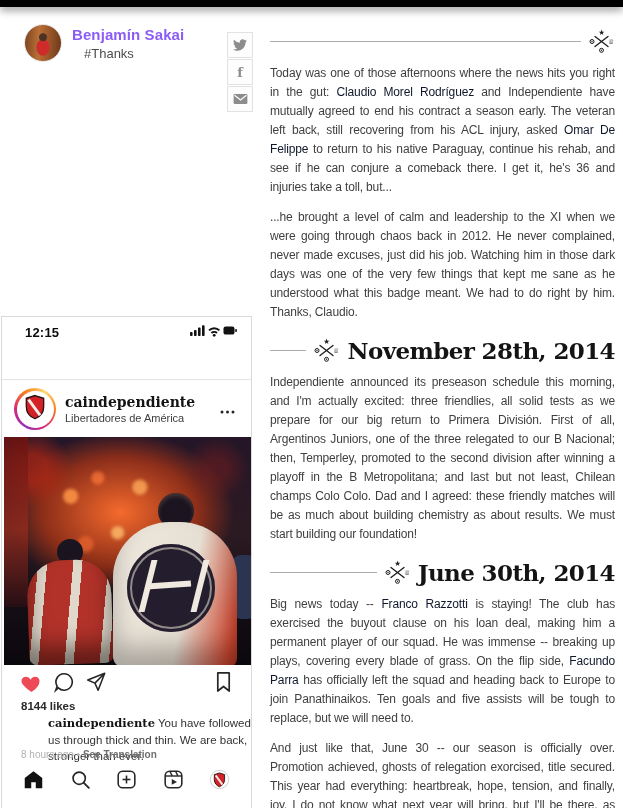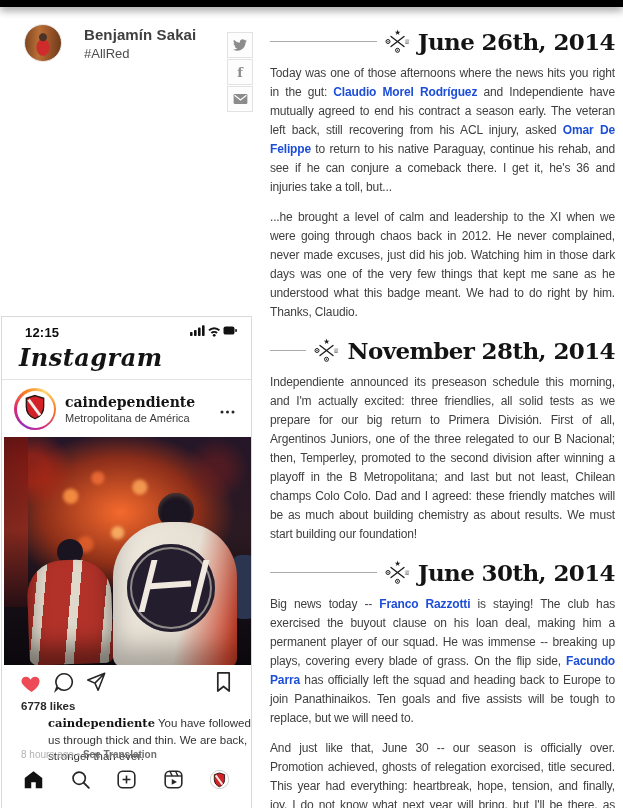--- a/index.html
+++ b/index.html
@@ -12,21 +12,21 @@
   .topbar { position:absolute; top:0; left:0; right:0; height:7px; background:#000;
     box-shadow:0 3px 8px rgba(0,0,0,.45); z-index:9; }
 
   
   .profile-avatar { position:absolute; left:24px; top:24px; width:38px; height:38px; border-radius:50%;
     background:
       radial-gradient(circle at 50% 34%, #4a3326 0 3.5px, rgba(0,0,0,0) 4.5px),
       radial-gradient(ellipse 10px 13px at 50% 62%, #ce2b2b 0 60%, rgba(0,0,0,0) 70%),
       linear-gradient(92deg, #7d4420 0%, #b96f36 38%, #a0592a 62%, #6e3a1a 100%);
     border:1px solid #e4e4e4; }
-  .profile-name { position:absolute; left:84px; top:26px; font-size:15px; font-weight:700; color:#404040; letter-spacing:.1px; }
+  .profile-name { position:absolute; left:72px; top:26px; font-size:15px; font-weight:700; color:#8b5cf6; letter-spacing:.1px; }
   .profile-tag  { position:absolute; left:84px; top:46px; font-size:13px; color:#4c4c4c; }
   .socials { position:absolute; left:227px; top:32px; width:26px; }
   .social-btn { width:26px; height:26px; border:1px solid #e2e2e2; background:#fdfdfd;
     display:flex; align-items:center; justify-content:center; margin-bottom:1px; cursor:pointer; }
   .social-btn svg { display:block; }
   .fb-f { font-family:"DejaVu Serif", serif; font-weight:700; font-size:13px; color:#8c8c8c; line-height:1; }
 
   
   .phone { position:absolute; left:1px; top:316px; width:251px; height:497px; background:#fff;
     border:1px solid #d9d9d9; border-bottom:none; }
@@ -104,30 +104,30 @@
   
   .journal { position:absolute; left:270px; top:7px; width:345px; }
   .entry-head { display:flex; align-items:center; gap:7px; margin:15px 0 9px; }
   .entry:first-child .entry-head { margin-top:21px; }
   .rule { flex:1; height:1px; background:#ababab; }
   .ornament { flex:0 0 auto; display:flex; }
   .date { margin:0; font-family:"DejaVu Serif", serif; font-weight:700; font-size:23px;
     color:#141414; letter-spacing:-0.6px; white-space:nowrap; }
   .para { margin:0 0 11px; text-align:justify; font-size:12px; line-height:19px;
     color:#3f3f3f; letter-spacing:-0.15px; }
-  .para .b { font-weight:700; color:#1d4ed8; }
+  .para .b { font-weight:400; color:#0f172a; }
 </style>
 </head>
 <body>
 
 <div class="topbar"></div>
 
 <div class="profile-avatar"></div>
 <div class="profile-name">Benjamín Sakai</div>
-<div class="profile-tag">#AllRed</div>
+<div class="profile-tag">#Thanks</div>
 
 <div class="socials">
   <div class="social-btn">
     <span>
       <svg width="14" height="14" viewBox="0 0 24 24">
           <path fill="#8c8c8c" d="M23.95 4.57c-.88.39-1.83.65-2.82.77a4.93 4.93 0 0 0 2.16-2.72c-.95.56-2 .96-3.13 1.18A4.92 4.92 0 0 0 16.57 2.3c-2.72 0-4.92 2.2-4.92 4.92 0 .39.04.76.13 1.12A13.97 13.97 0 0 1 1.64 3.16a4.9 4.9 0 0 0-.67 2.48c0 1.71.87 3.21 2.19 4.1a4.9 4.9 0 0 1-2.23-.62v.06c0 2.39 1.7 4.38 3.95 4.83-.41.11-.85.17-1.3.17-.31 0-.61-.03-.91-.09a4.93 4.93 0 0 0 4.6 3.42 9.87 9.87 0 0 1-6.1 2.1c-.39 0-.78-.02-1.17-.07a13.93 13.93 0 0 0 7.56 2.21c9.05 0 14-7.5 14-13.99v-.63a9.94 9.94 0 0 0 2.46-2.55l-.05-.02z"></path>
         </svg>
     </span>
   </div>
   <div class="social-btn">
@@ -159,37 +159,36 @@
           <path d="M21.4 9 a4 4 0 0 1 5.6 0" stroke="#111" stroke-width="1.9" fill="none"></path>
           <circle cx="24.2" cy="11.3" r="1.4" fill="#111"></circle>
         </g>
         <g>
           <rect x="33.5" y="2.4" width="11" height="8.2" rx="2.2" fill="#111"></rect>
           <rect x="45.2" y="5" width="1.7" height="3" rx="0.8" fill="#111"></rect>
         </g>
       </svg>
     </span>
   </div>
-  <div class="ig-logo">Instagram</div>
   <div class="phone-divider"></div>
 
   <div class="post-head">
     <div class="ring">
       <div class="ring-inner">
         <span>
           <svg width="22" height="26" viewBox="0 0 24 28">
               <path d="M12 1.5 L21.5 4.5 V13.5 C21.5 20.5 17 25 12 26.8 C7 25 2.5 20.5 2.5 13.5 V4.5 Z" fill="#d42027" stroke="#20140f" stroke-width="1.4"></path>
               <path d="M5 6 L17.5 23" stroke="#f3efe8" stroke-width="3.2"></path>
             </svg>
         </span>
       </div>
     </div>
     <div class="post-user-block">
       <div class="post-username">caindependiente</div>
-      <div class="post-location">Metropolitana de América</div>
+      <div class="post-location">Libertadores de América</div>
     </div>
     <div class="post-menu">
       <svg width="15" height="4" viewBox="0 0 15 4">
           <circle cx="2" cy="2" r="1.5" fill="#262626"></circle>
           <circle cx="7.5" cy="2" r="1.5" fill="#262626"></circle>
           <circle cx="13" cy="2" r="1.5" fill="#262626"></circle>
         </svg>
     </div>
   </div>
 
@@ -229,21 +228,21 @@
         </svg>
     </span>
     <span class="spacer"></span>
     <span class="action-btn">
       <svg width="19" height="22" viewBox="0 0 20 23">
           <path fill="none" stroke="#262626" stroke-width="1.8" stroke-linejoin="round" d="M4 2 H16 V21 L10 16.2 L4 21 Z"></path>
         </svg>
     </span>
   </div>
 
-  <div class="likes">6778 likes</div>
+  <div class="likes">8144 likes</div>
   <div class="caption">
     <span class="cap-user">caindependiente</span><span> You have followed us through thick and thin. We are back, stronger than ever.</span>
   </div>
   <div class="post-meta">
     <span>8 hours ago</span>
     <span>•</span>
     <span class="see-tr">See Translation</span>
   </div>
 
   <div class="navrow">
@@ -297,21 +296,20 @@
             <line x1="20" y1="8.5" x2="7" y2="18.5"></line>
           </g>
           <text x="13.5" y="7" font-size="7.5" text-anchor="middle" fill="#1c1c1c" font-family="DejaVu Sans, sans-serif">★</text>
           <text x="23.2" y="16.4" font-size="7" text-anchor="middle" fill="#1c1c1c" font-family="DejaVu Sans, sans-serif">♕</text>
           <circle cx="4" cy="13.5" r="2" fill="none" stroke="#1c1c1c" stroke-width="1"></circle>
           <circle cx="4" cy="13.5" r="0.7" fill="#1c1c1c"></circle>
           <circle cx="13.5" cy="22.3" r="2" fill="none" stroke="#1c1c1c" stroke-width="1"></circle>
           <circle cx="13.5" cy="22.3" r="0.7" fill="#1c1c1c"></circle>
         </svg>
       </span>
-      <h2 class="date">June 26th, 2014</h2>
     </div>
     <div class="entry-body">
         <p class="para"><span>Today was one of those afternoons where the news hits you right in the gut: </span><span class="b">Claudio Morel Rodríguez</span><span> and Independiente have mutually agreed to end his contract a season early. The veteran left back, still recovering from his ACL injury, asked </span><span class="b">Omar De Felippe</span><span> to return to his native Paraguay, continue his rehab, and see if he can conjure a comeback there. I get it, he's 36 and injuries take a toll, but...</span></p>
         <p class="para"><span>...he brought a level of calm and leadership to the XI when we were going through chaos back in 2012. He never complained, never made excuses, just did his job. Watching him in those dark days was one of the very few things that kept me sane as he understood what this badge meant. We had to do right by him. Thanks, Claudio.</span></p>
       </div>
   </section>
 
   <section class="entry">
     <div class="entry-head">
       <div class="rule"></div>

